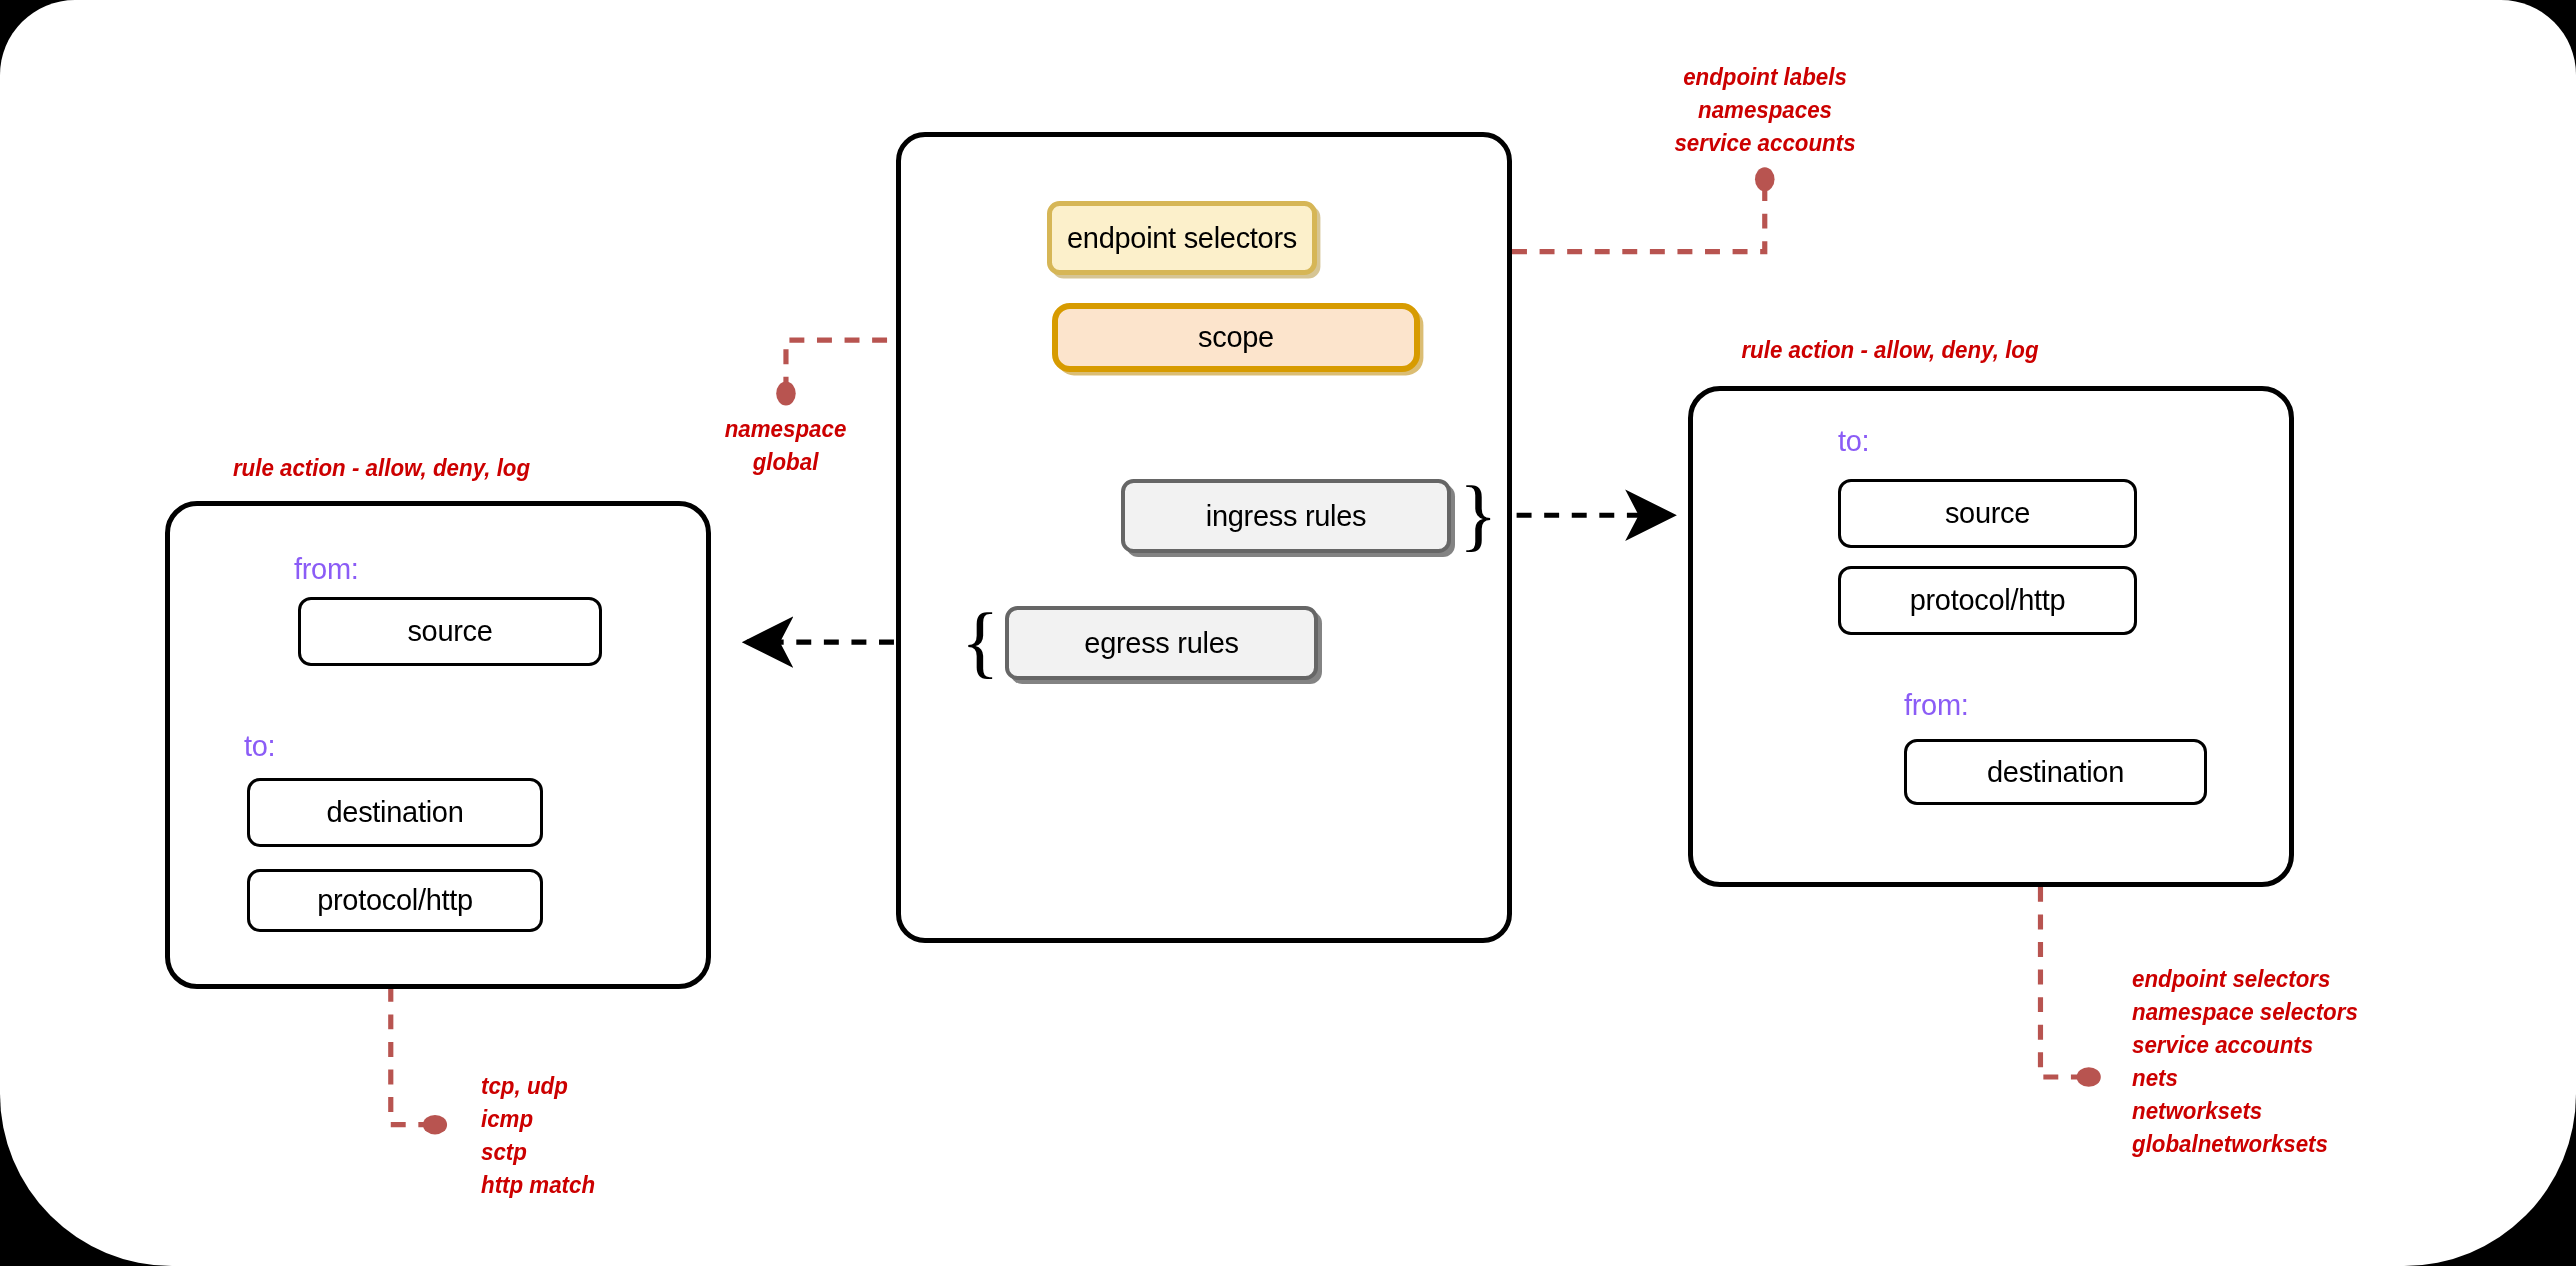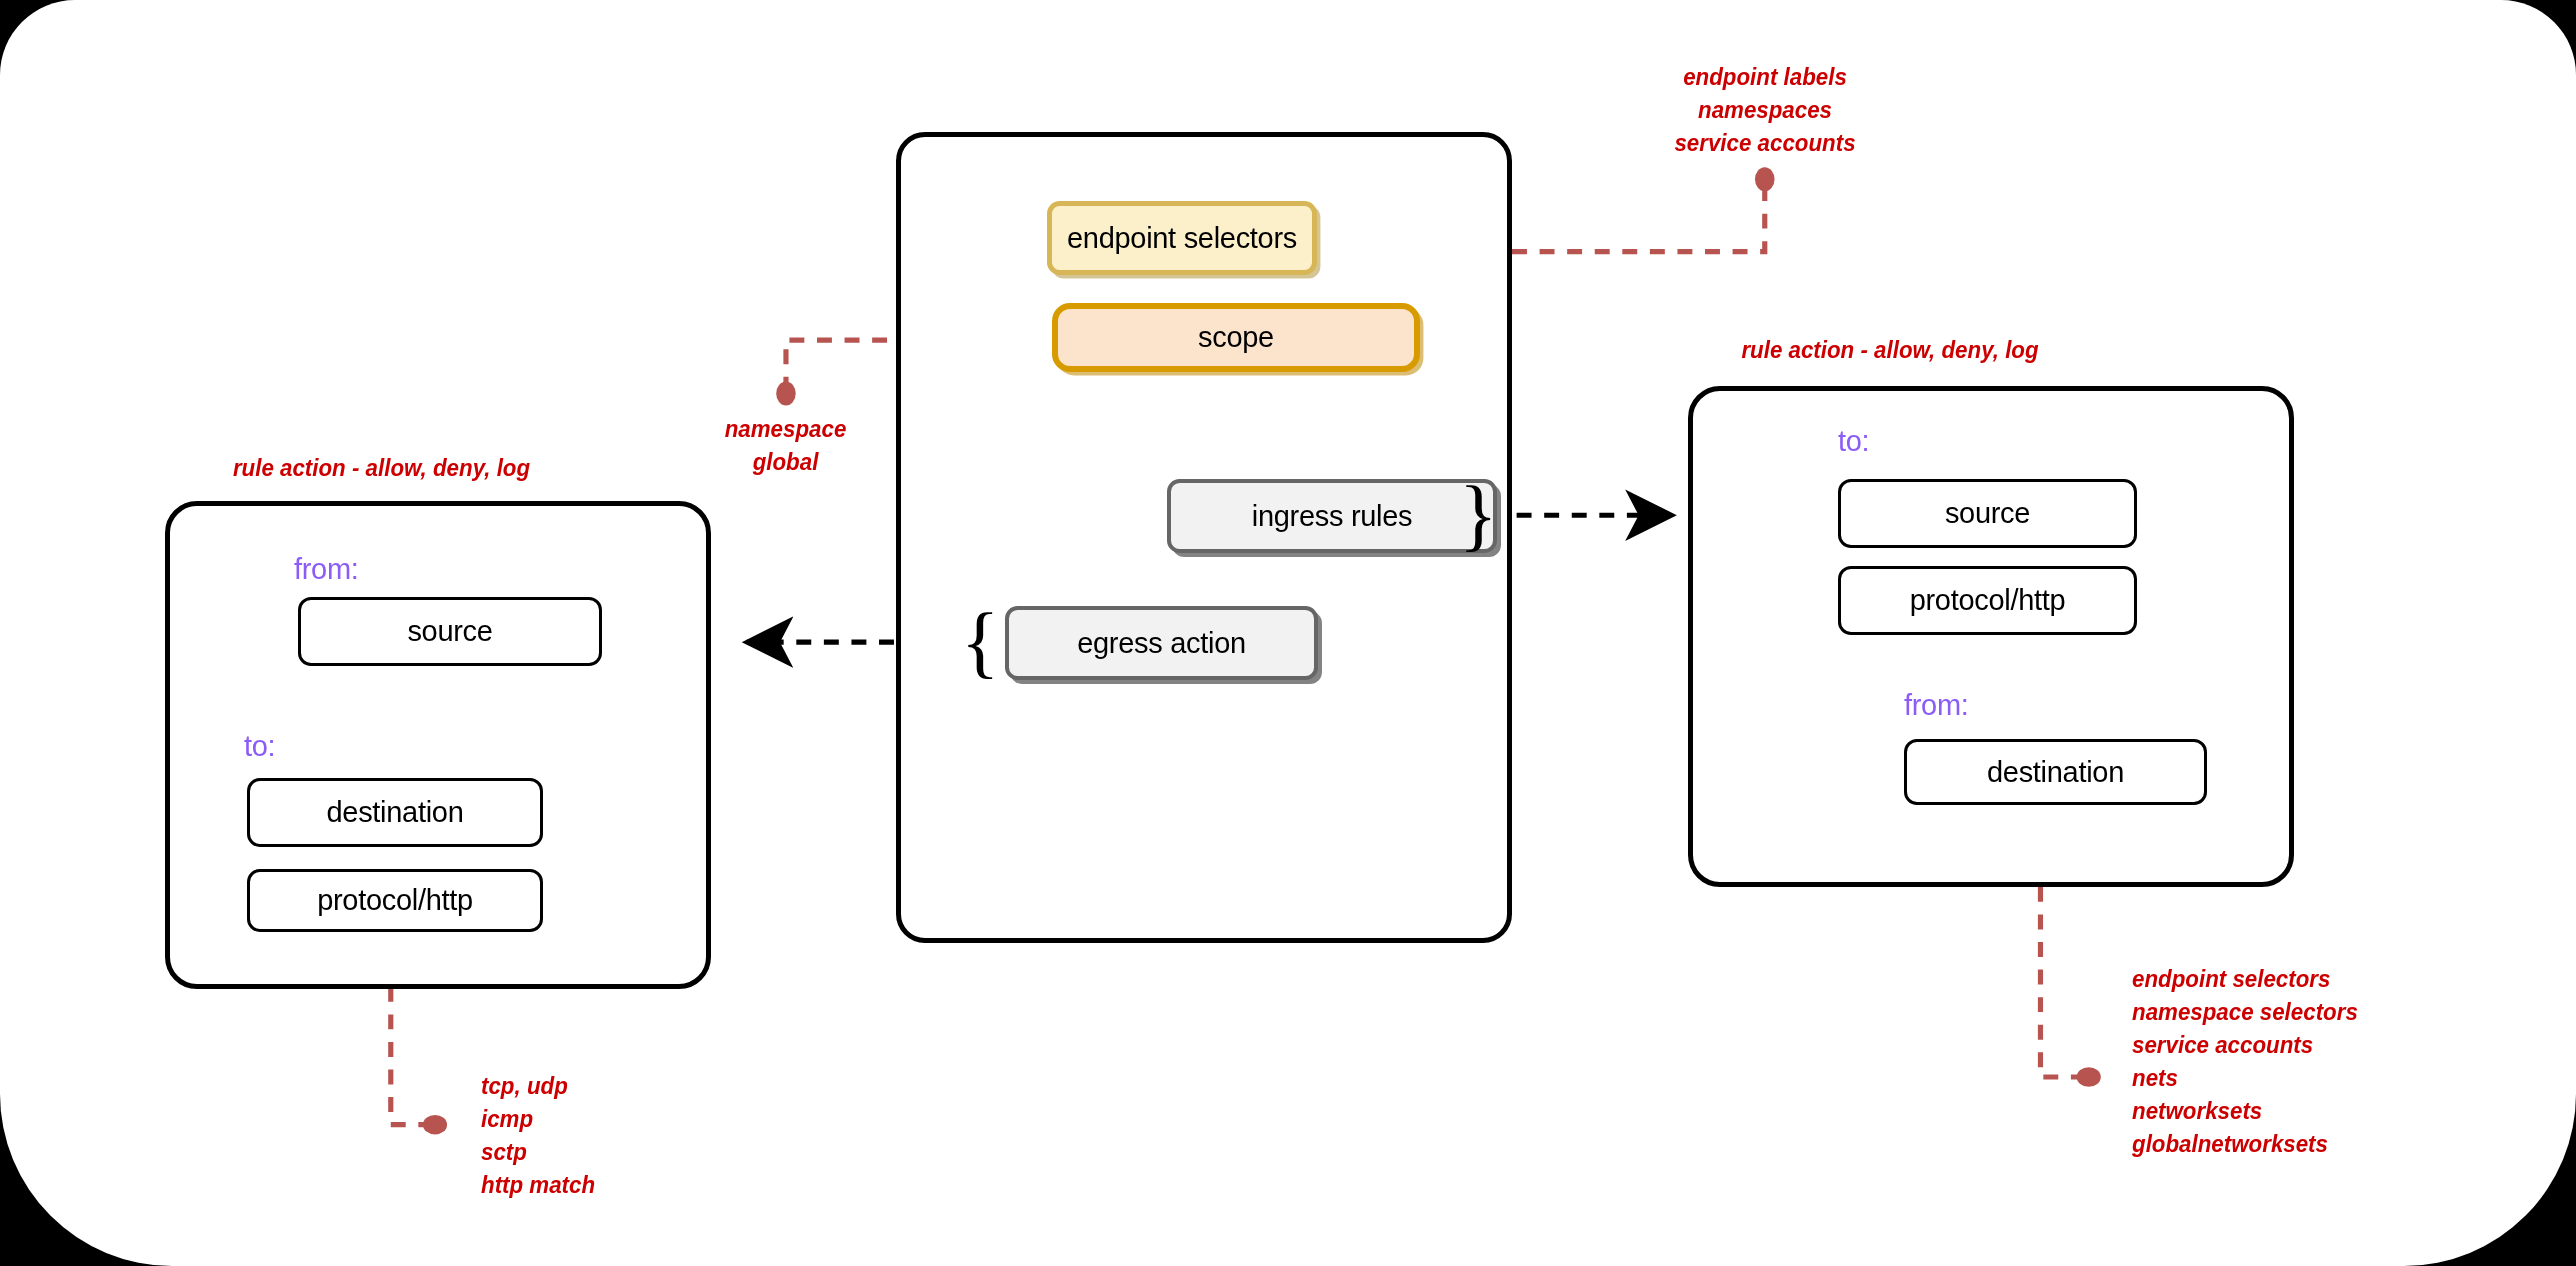--- a/index.html
+++ b/index.html
@@ -148,29 +148,29 @@
   <div class="card" id="card-center"></div>
 
   <div class="box box-yellow" style="left:1047px; top:201px; width:270px; height:74px;">
     <span>endpoint selectors</span>
   </div>
 
   <div class="box box-orange" style="left:1052px; top:303px; width:368px; height:69px;">
     <span>scope</span>
   </div>
 
-  <div class="box box-gray" style="left:1121px; top:479px; width:330px; height:74px;margin-left:46px;">
+  <div class="box box-gray" style="left:1121px; top:479px; width:330px; height:74px;">
     <span>ingress rules</span>
   </div>
   <div class="brace" style="left:1459px; top:474px;">
     <span>}</span>
   </div>
 
   <div class="box box-gray" style="left:1005px; top:606px; width:313px; height:74px;">
-    <span>egress action</span>
+    <span>egress rules</span>
   </div>
   <div class="brace" style="left:961px; top:601px;">
     <span>{</span>
   </div>
 
   <div class="ann ann-center" style="left:192px; top:451px; width:379px;">
     <span>rule action - allow, deny, log</span>
   </div>
 
   <div class="card" id="card-left"></div>

